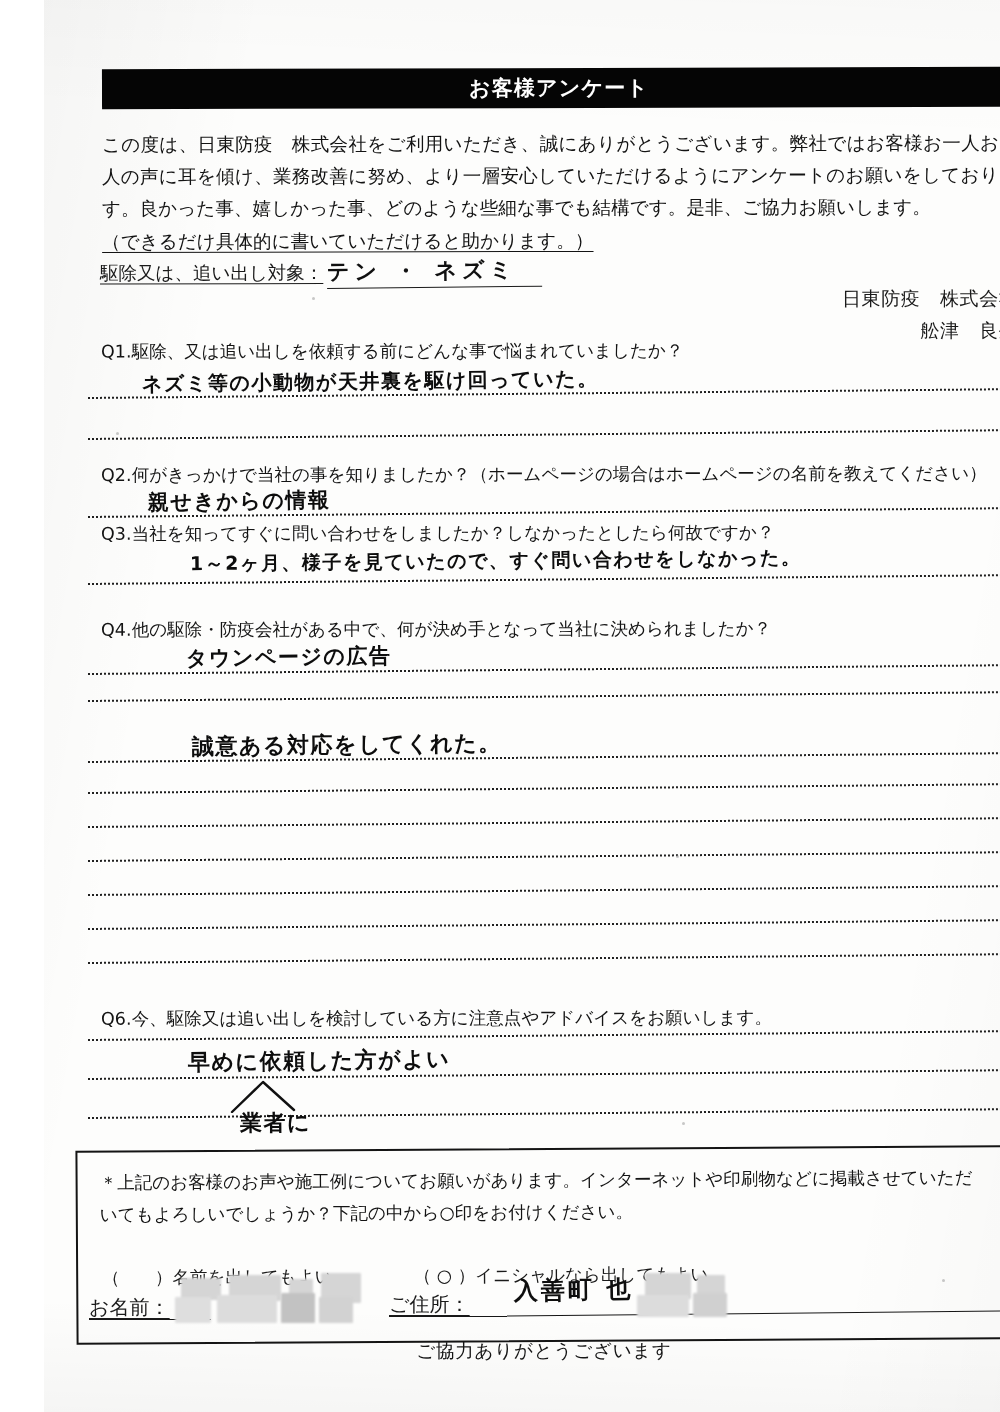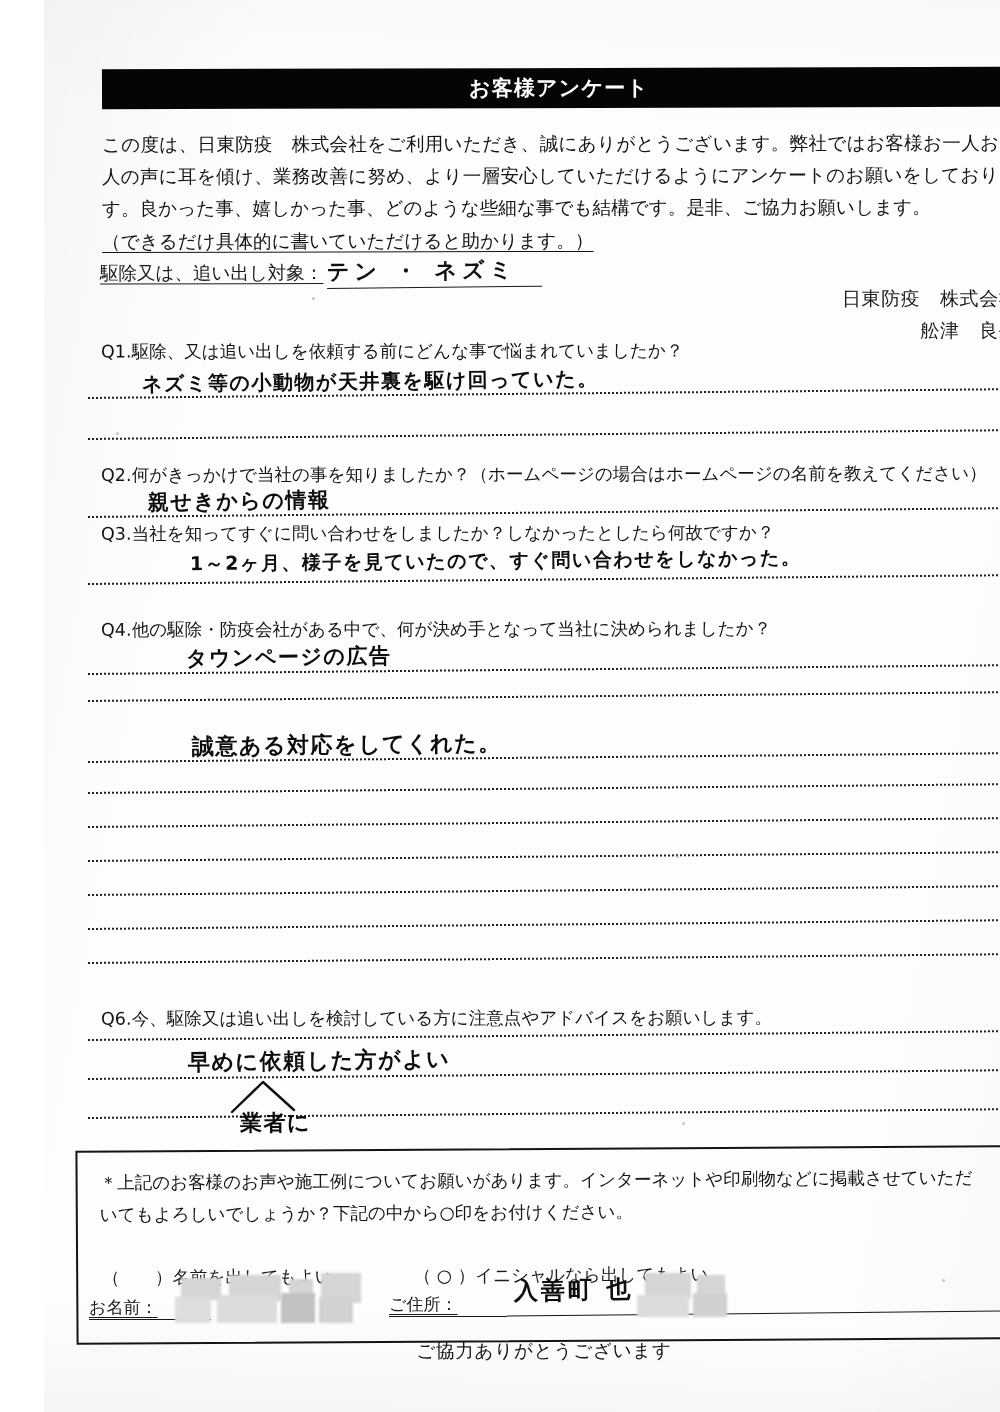--- a/index.html
+++ b/index.html
@@ -184,21 +184,21 @@
   
   #fields-row {
     position: absolute;
     left: 45px;
     top: 1281px;
     width: 905px;
     height: 42px;
   }
   .field {
     position: absolute;
-    font-size: 17px;
+    font-size: 20px;
     line-height: 22px;
   }
   .field-label {
     text-decoration: underline;
     text-underline-offset: 4px;
     letter-spacing: 0.05px;
   }
   .field-rule {
     position: absolute;
     height: 0;

